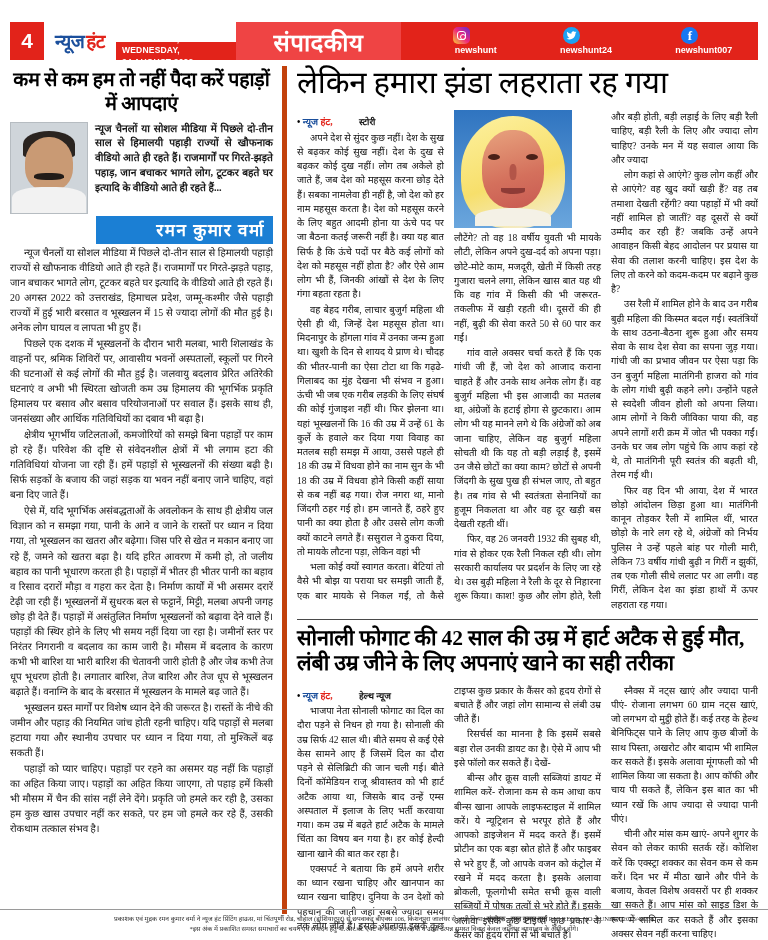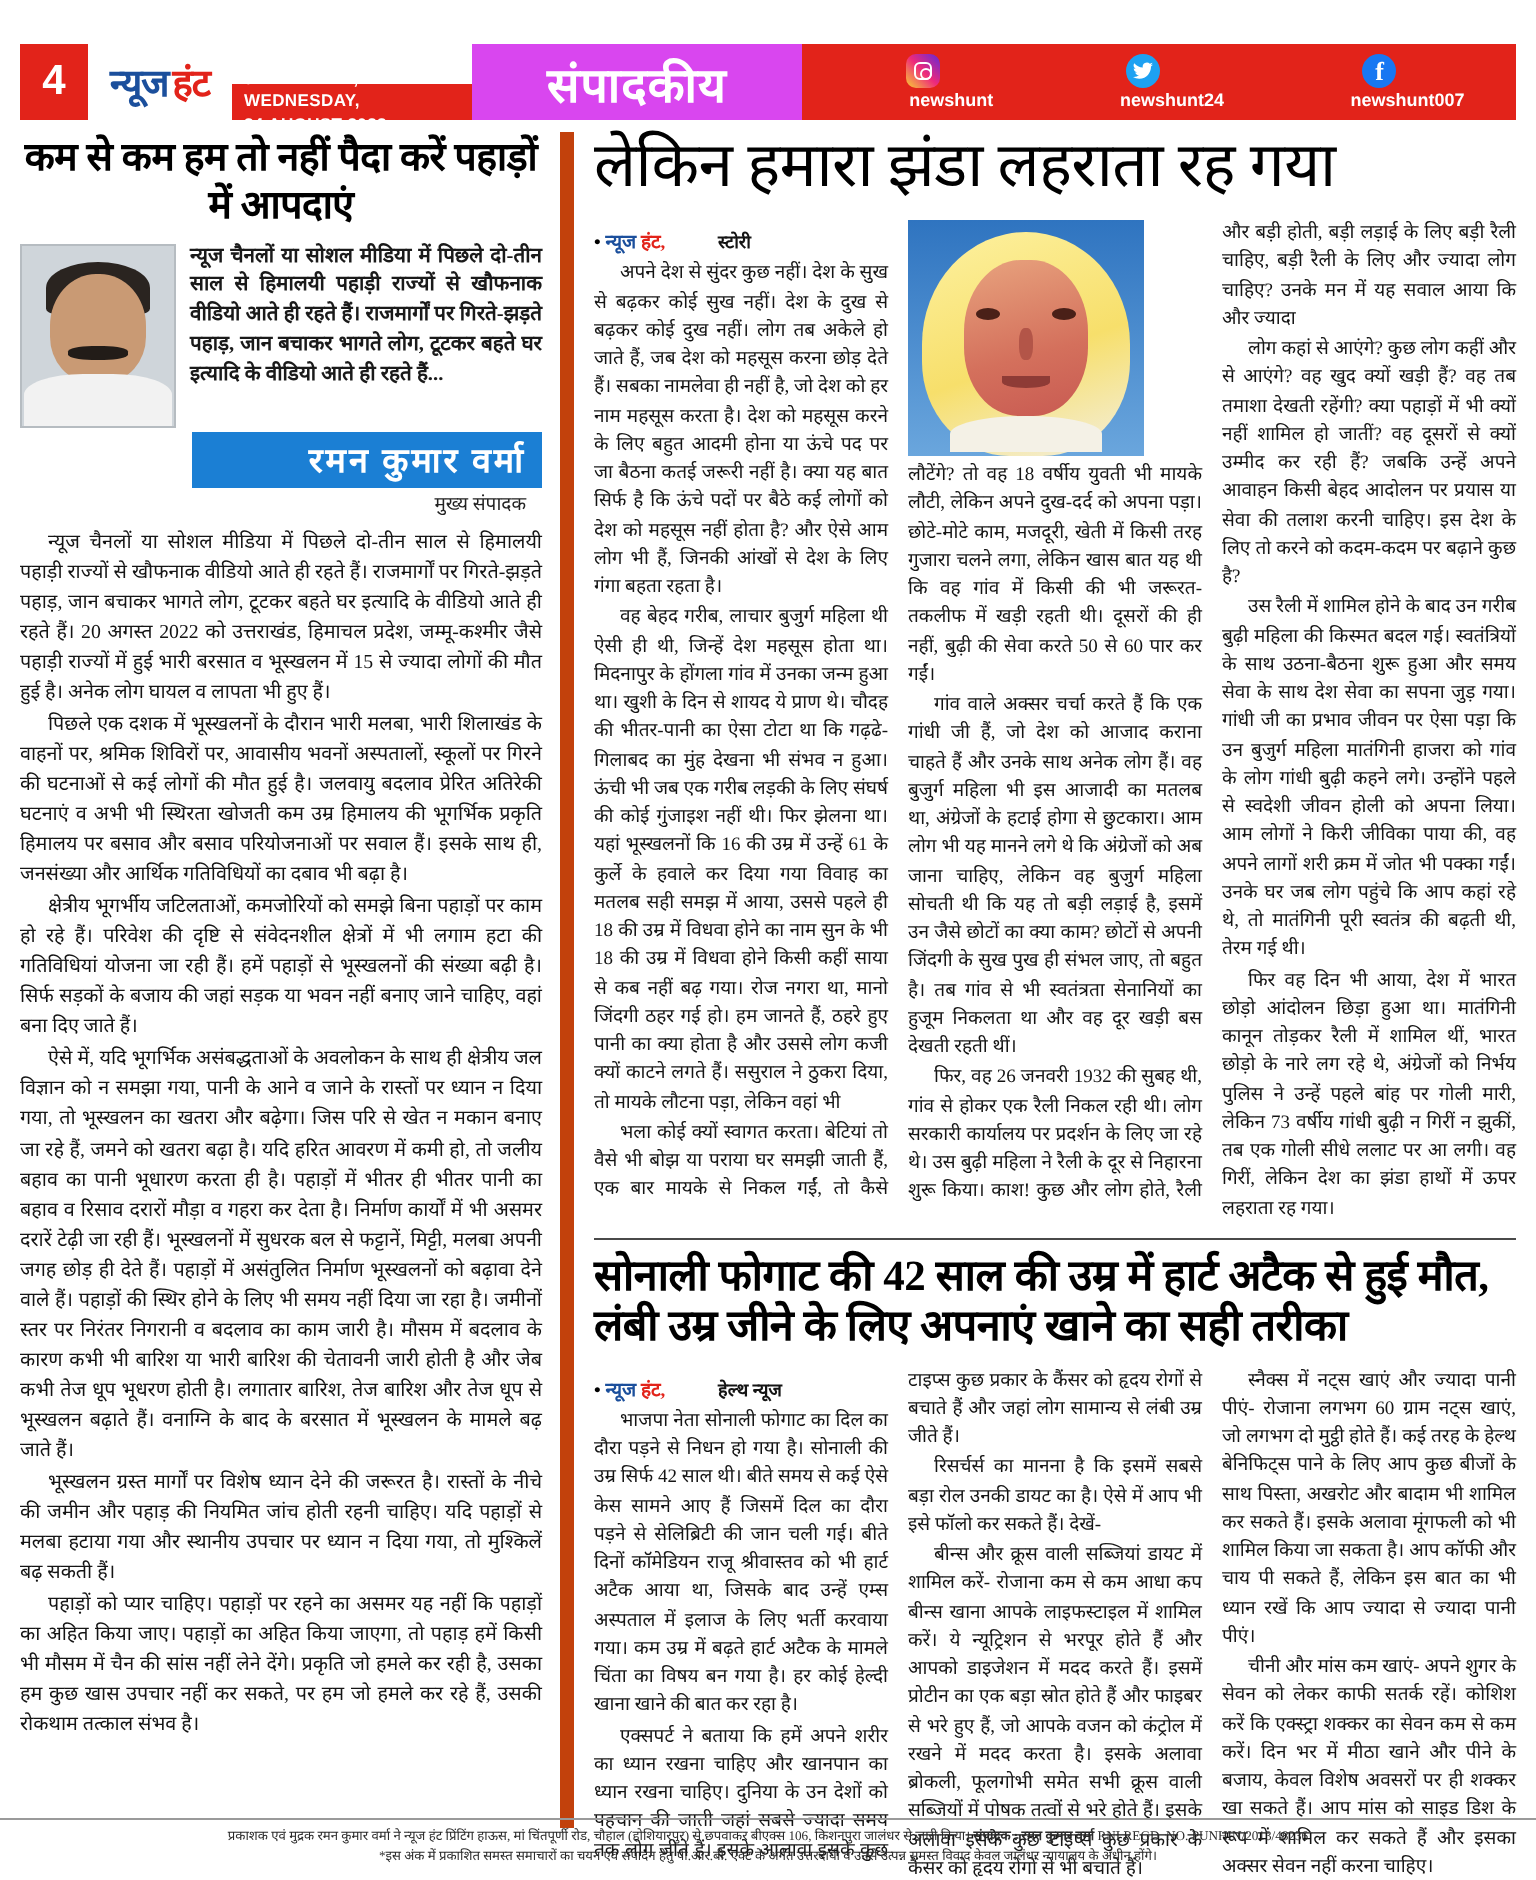--- a/index.html
+++ b/index.html
@@ -72,21 +72,21 @@
     line-height: 1.35;
     padding: 0 8px 0 6px;
     display: flex;
     flex-direction: column;
     justify-content: center;
     letter-spacing: 0.2px;
     width: 120px;
     margin-top: 20px;
   }
   .mh-section {
-    background: #d946ef;
+    background: #ef4444;
     color: #ffffff;
     flex: 0 0 165px;
     display: flex;
     align-items: center;
     justify-content: center;
     font-family: "Liberation Sans", sans-serif;
     font-size: 24px;
     font-weight: bold;
     letter-spacing: 0.5px;
   }
@@ -139,21 +139,21 @@
   
   .content {
     display: flex;
     margin-top: 6px;
     height: 848px;
   }
 
   .col-left {
     width: 277px;
     padding-right: 9px;
-    border-right: 7px solid #c2410c;
+    border-right: 5px solid #c2410c;
   }
   .col-right {
     flex: 1;
     padding-left: 10px;
   }
 
   
   .ed-title {
     font-family: "Liberation Serif", serif;
     font-weight: bold;
@@ -391,21 +391,20 @@
         <div class="ed-photo">
           <div class="hair"></div>
             <div class="head"></div>
             <div class="mous"></div>
             <div class="body"></div>
         </div>
         <div class="ed-intro">न्यूज चैनलों या सोशल मीडिया में पिछले दो-तीन साल से हिमालयी पहाड़ी राज्यों से खौफनाक वीडियो आते ही रहते हैं। राजमार्गों पर गिरते-झड़ते पहाड़, जान बचाकर भागते लोग, टूटकर बहते घर इत्यादि के वीडियो आते ही रहते हैं...</div>
       </div>
 
       <div class="ed-author-bar">रमन कुमार वर्मा</div>
-      <div class="ed-author-sub">मुख्य संपादक</div>
 
       <div class="ed-body">
         <p>न्यूज चैनलों या सोशल मीडिया में पिछले दो-तीन साल से हिमालयी पहाड़ी राज्यों से खौफनाक वीडियो आते ही रहते हैं। राजमार्गों पर गिरते-झड़ते पहाड़, जान बचाकर भागते लोग, टूटकर बहते घर इत्यादि के वीडियो आते ही रहते हैं। 20 अगस्त 2022 को उत्तराखंड, हिमाचल प्रदेश, जम्मू-कश्मीर जैसे पहाड़ी राज्यों में हुई भारी बरसात व भूस्खलन में 15 से ज्यादा लोगों की मौत हुई है। अनेक लोग घायल व लापता भी हुए हैं।</p>
         <p>पिछले एक दशक में भूस्खलनों के दौरान भारी मलबा, भारी शिलाखंड के वाहनों पर, श्रमिक शिविरों पर, आवासीय भवनों अस्पतालों, स्कूलों पर गिरने की घटनाओं से कई लोगों की मौत हुई है। जलवायु बदलाव प्रेरित अतिरेकी घटनाएं व अभी भी स्थिरता खोजती कम उम्र हिमालय की भूगर्भिक प्रकृति हिमालय पर बसाव और बसाव परियोजनाओं पर सवाल हैं। इसके साथ ही, जनसंख्या और आर्थिक गतिविधियों का दबाव भी बढ़ा है।</p>
         <p>क्षेत्रीय भूगर्भीय जटिलताओं, कमजोरियों को समझे बिना पहाड़ों पर काम हो रहे हैं। परिवेश की दृष्टि से संवेदनशील क्षेत्रों में भी लगाम हटा की गतिविधियां योजना जा रही हैं। हमें पहाड़ों से भूस्खलनों की संख्या बढ़ी है। सिर्फ सड़कों के बजाय की जहां सड़क या भवन नहीं बनाए जाने चाहिए, वहां बना दिए जाते हैं।</p>
         <p>ऐसे में, यदि भूगर्भिक असंबद्धताओं के अवलोकन के साथ ही क्षेत्रीय जल विज्ञान को न समझा गया, पानी के आने व जाने के रास्तों पर ध्यान न दिया गया, तो भूस्खलन का खतरा और बढ़ेगा। जिस परि से खेत न मकान बनाए जा रहे हैं, जमने को खतरा बढ़ा है। यदि हरित आवरण में कमी हो, तो जलीय बहाव का पानी भूधारण करता ही है। पहाड़ों में भीतर ही भीतर पानी का बहाव व रिसाव दरारों मौड़ा व गहरा कर देता है। निर्माण कार्यों में भी असमर दरारें टेढ़ी जा रही हैं। भूस्खलनों में सुधरक बल से फट्टानें, मिट्टी, मलबा अपनी जगह छोड़ ही देते हैं। पहाड़ों में असंतुलित निर्माण भूस्खलनों को बढ़ावा देने वाले हैं। पहाड़ों की स्थिर होने के लिए भी समय नहीं दिया जा रहा है। जमीनों स्तर पर निरंतर निगरानी व बदलाव का काम जारी है। मौसम में बदलाव के कारण कभी भी बारिश या भारी बारिश की चेतावनी जारी होती है और जेब कभी तेज धूप भूधरण होती है। लगातार बारिश, तेज बारिश और तेज धूप से भूस्खलन बढ़ाते हैं। वनाग्नि के बाद के बरसात में भूस्खलन के मामले बढ़ जाते हैं।</p>
         <p>भूस्खलन ग्रस्त मार्गों पर विशेष ध्यान देने की जरूरत है। रास्तों के नीचे की जमीन और पहाड़ की नियमित जांच होती रहनी चाहिए। यदि पहाड़ों से मलबा हटाया गया और स्थानीय उपचार पर ध्यान न दिया गया, तो मुश्किलें बढ़ सकती हैं।</p>
         <p>पहाड़ों को प्यार चाहिए। पहाड़ों पर रहने का असमर यह नहीं कि पहाड़ों का अहित किया जाए। पहाड़ों का अहित किया जाएगा, तो पहाड़ हमें किसी भी मौसम में चैन की सांस नहीं लेने देंगे। प्रकृति जो हमले कर रही है, उसका हम कुछ खास उपचार नहीं कर सकते, पर हम जो हमले कर रहे हैं, उसकी रोकथाम तत्काल संभव है।</p>
       </div>
     </div>

